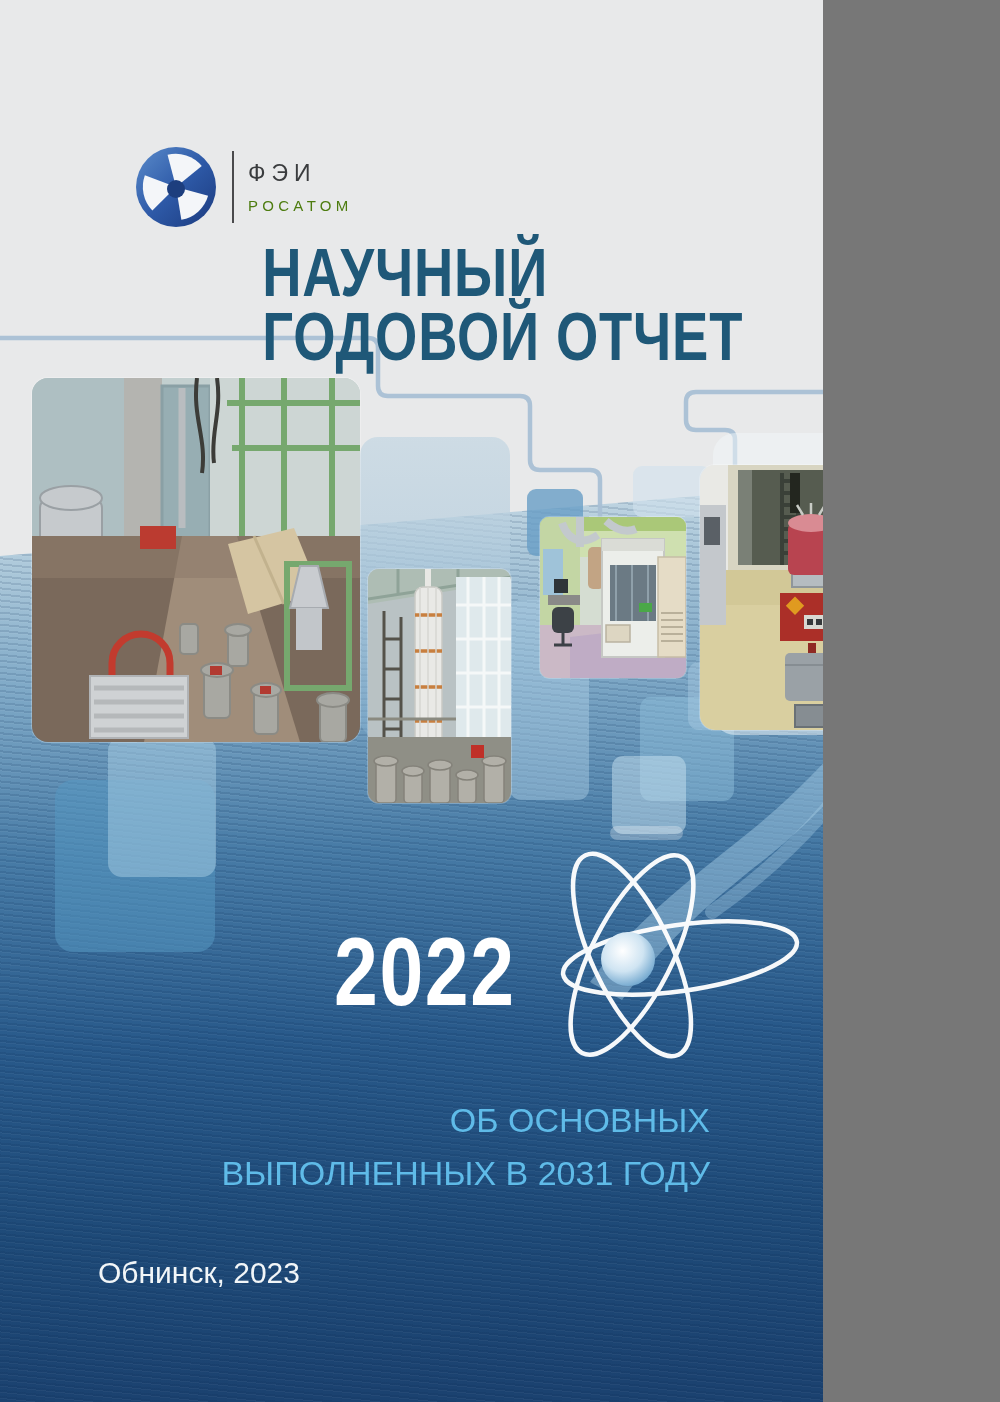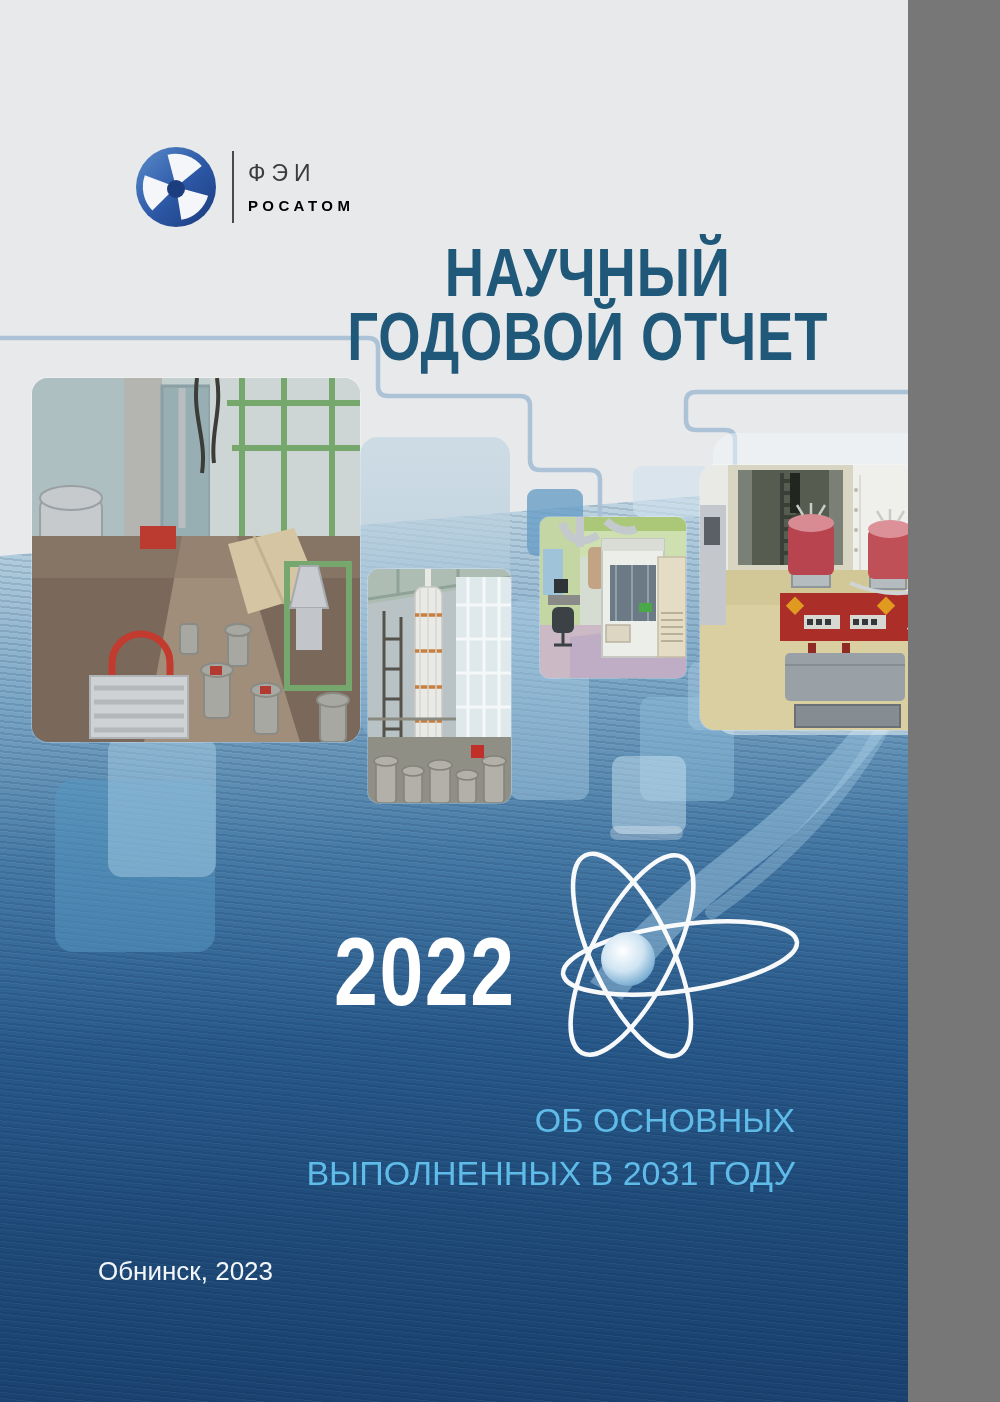--- a/index.html
+++ b/index.html
@@ -1,17 +1,17 @@
 <!DOCTYPE html>
 <html><head>
 <meta charset="utf-8">
 <style>
   html,body{margin:0;padding:0;background:#777;}
   .page{
-    position:relative;width:908px;height:1402px;overflow:hidden;
+    position:relative;width:823px;height:1402px;overflow:hidden;
     font-family:"Liberation Sans",sans-serif;
     background:#e8e9ea;
   }
   .abs{position:absolute;}
   
   .bg-top{left:0;top:0;width:1000px;height:620px;background:#e8e9ea;}
   .bg-blue{
     left:0;top:430px;width:1000px;height:972px;
     clip-path:polygon(0 126px,1000px 40px,1000px 972px,0 972px);
     background:
@@ -39,29 +39,29 @@
   .photo{overflow:hidden;box-shadow:0 0 0 1px rgba(255,255,255,.25);}
   .photo svg{display:block;}
   .ph1{left:32px;top:378px;width:328px;height:364px;border-radius:16px;}
   .ph2{left:368px;top:569px;width:143px;height:234px;border-radius:11px;}
   .ph3{left:540px;top:517px;width:146px;height:161px;border-radius:9px;}
   .ph4{left:700px;top:465px;width:262px;height:265px;border-radius:15px;}
   
   .brand{left:136px;top:147px;display:flex;align-items:center;}
   .brand-divider{width:2px;height:72px;background:#4a4a4c;margin:0 14px 0 16px;}
   .brand-abbr{font-size:23px;letter-spacing:6px;color:#3a3c3e;}
-  .brand-parent{font-size:15px;font-weight:bold;letter-spacing:4.5px;color:#000000;margin-top:10px;}
-  
-  .title{right:80px;top:240px;text-align:center;color:#1f5878;font-weight:bold;}
+  .brand-parent{font-size:15px;font-weight:normal;letter-spacing:4.5px;color:#4d7c0f;margin-top:10px;}
+  
+  .title{right:80px;top:240px;text-align:left;color:#1f5878;font-weight:bold;}
   .title .tline{display:block;font-size:68px;line-height:64px;
     transform:scaleX(.8);transform-origin:right center;white-space:nowrap;letter-spacing:1px;}
   .year{left:334px;top:924px;color:#fff;font-weight:bold;font-size:96px;line-height:96px;
     transform:scaleX(.82);transform-origin:left center;letter-spacing:2px;}
   .subtitle{right:113px;top:1094px;text-align:right;color:#5fbbe8;font-size:34px;line-height:53px;}
-  .imprint{left:98px;top:1256px;color:#f2f6f8;font-size:26px;}
+  .imprint{left:98px;top:1256px;color:#f2f6f8;font-size:30px;}
 </style>
 </head>
 <body>
 
 <div class="page">
 
   <div class="abs bg-top"></div>
   <div class="abs bg-blue"></div>
 
   <svg class="abs" style="left:0;top:0" width="1000" height="1402" viewBox="0 0 1000 1402">

